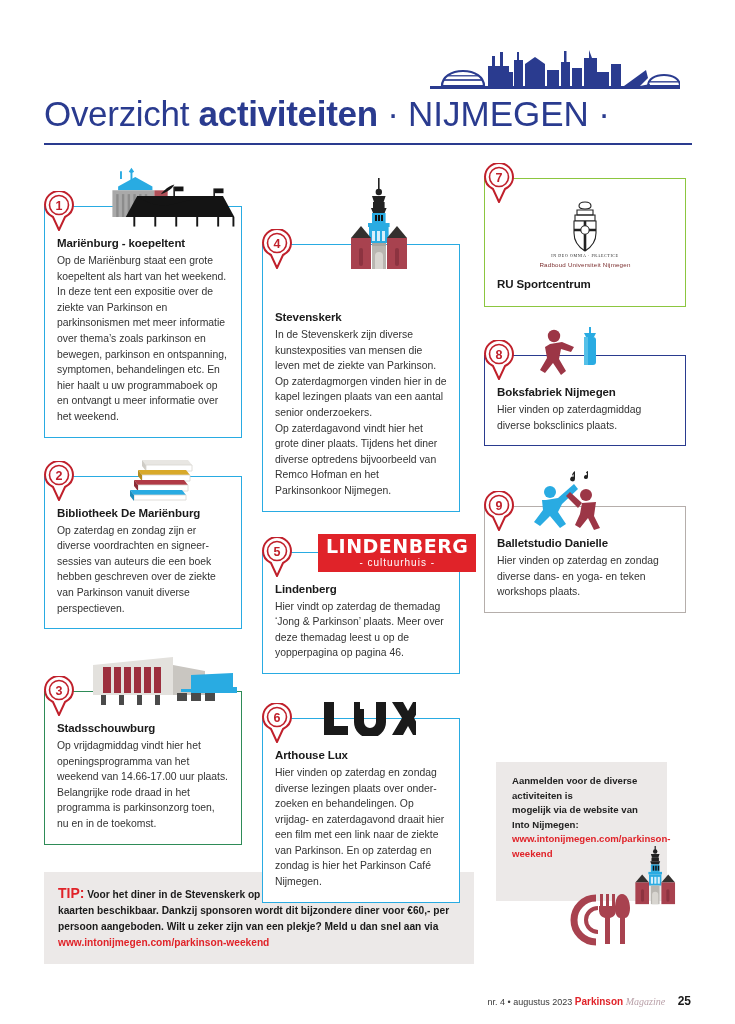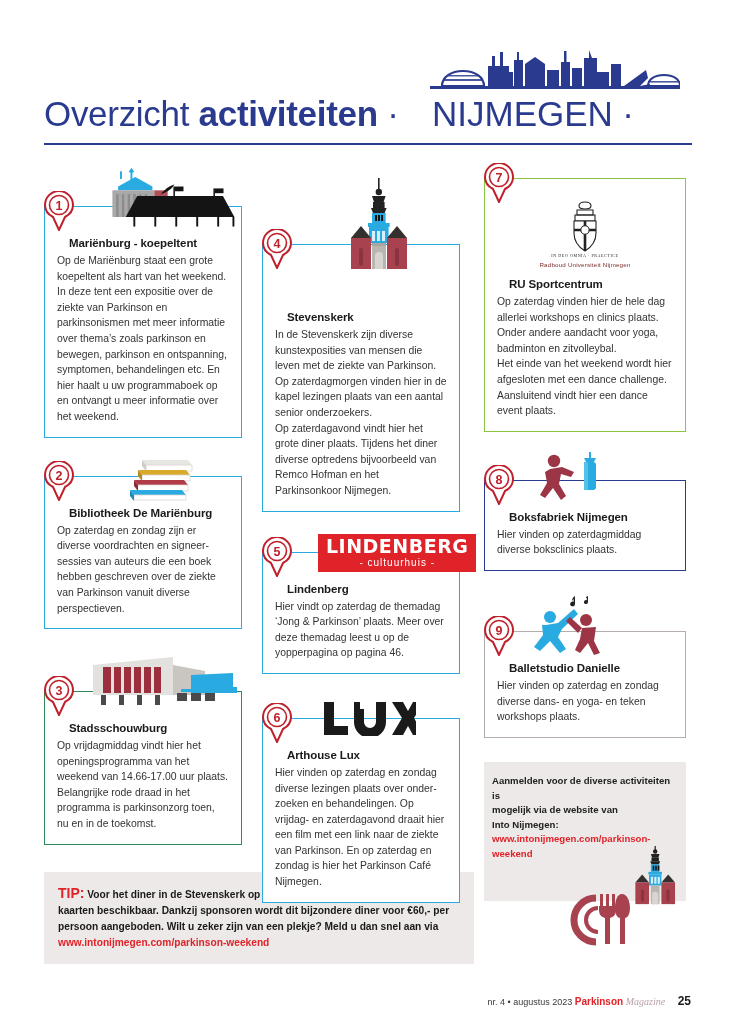--- a/index.html
+++ b/index.html
@@ -15,21 +15,21 @@
 
   
   .skyline{position:absolute;left:430px;top:48px;width:250px;height:46px;}
   .title{
     position:absolute;left:44px;top:92px;width:660px;height:48px;
     font-size:35px;line-height:44px;color:#2a3b8f;letter-spacing:-0.3px;
     white-space:nowrap;
   }
   .title .bold{font-weight:bold;}
   .title .dot{color:#2a3b8f;font-weight:normal;}
-  .title .city{font-weight:normal;letter-spacing:0px;margin-left:24px;}
+  .title .city{font-weight:normal;letter-spacing:0px;}
   .rule{position:absolute;left:44px;top:143px;width:648px;height:2px;background:#2a3b8f;}
 
   
   .col{position:absolute;}
   .col1{left:44px;top:160px;width:198px;}
   .col2{left:262px;top:160px;width:198px;}
   .col3{left:484px;top:160px;width:202px;}
 
   
   .card{position:relative;margin-bottom:12px;}
@@ -44,41 +44,41 @@
     padding:30px 12px 12px 12px;position:relative;z-index:1;
   }
   .box.green{border-color:#2e8b57;}
   .box.lightgreen{border-color:#8cc63f;}
   .box.navy{border-color:#2a3b8f;}
   .box.gray{border-color:#b5aeab;}
   .pin{
     position:absolute;left:-2px;top:-16px;width:32px;height:40px;z-index:5;
   }
   h3{
-    margin:0 0 4px 12px;font-size:11.5px;font-weight:bold;color:#1a1a1a;
+    margin:0 0 4px 0;font-size:11.5px;font-weight:bold;color:#1a1a1a;
     letter-spacing:-0.1px;
   }
   p.body{
     margin:0;font-size:10.4px;line-height:15.6px;color:#333333;
   }
 
   
   .lindenberg{
     background:#E02329;color:#ffffff;padding:3px 8px 4px 8px;
     text-align:center;line-height:1;
   }
   .lindenberg .l1{font-size:19px;font-weight:bold;letter-spacing:0.5px;font-family:"DejaVu Sans",sans-serif;}
   .lindenberg .l2{font-size:10px;letter-spacing:1px;margin-top:2px;}
   .rulogo{display:flex;flex-direction:column;align-items:center;}
   .rulogo .cap{font-size:6.2px;color:#7a2c2c;margin-top:2px;letter-spacing:0.2px;}
 
   
   .infobox{
-    position:absolute;left:484px;top:762px;width:202px;
-    background:#ece9e8;padding:12px 12px 40px 8px;box-sizing:border-box;
+    position:absolute;left:496px;top:762px;width:171px;
+    background:#ece9e8;padding:12px 12px 40px 16px;box-sizing:border-box;
   }
   .infobox p{margin:0;font-size:9.6px;line-height:14.5px;font-weight:bold;color:#222;}
   .infobox a{color:#E02329;text-decoration:none;}
   .infoicons{position:absolute;left:556px;top:846px;width:120px;height:108px;}
 
   
   .tipbox{
     position:absolute;left:44px;top:872px;width:430px;
     background:#ece9e8;padding:13px 14px 13px 14px;box-sizing:border-box;
   }
@@ -367,22 +367,20 @@
               <path d="M35 24v30M24 33h22" stroke-width="2.6"></path>
               <circle cx="35" cy="33" r="4.2" fill="#ffffff"></circle>
             </g>
             <g fill="#222" font-size="4" font-family="Liberation Serif, serif">
               <text x="35" y="60" text-anchor="middle" letter-spacing="0.6">IN DEO OMNIA · PRAECTICE</text>
             </g>
           </svg>
           <div class="cap">Radboud Universiteit Nijmegen</div>
         </div>
         <h3>RU Sportcentrum</h3>
-        <p class="body" style="white-space:pre-line;">Op zaterdag vinden hier de hele dag allerlei workshops en clinics plaats. Onder andere aandacht voor yoga, badminton en zitvolleybal.
-Het einde van het weekend wordt hier afgesloten met een dance challenge. Aansluitend vindt hier een dance event plaats.</p>
       </div>
     </div>
 
     <div class="card" style="margin-top:20px;">
       <div class="illus" style="height:52px;margin-bottom:-24px;justify-content:flex-start;margin-left:48px;">
         <svg viewBox="0 0 86 52" width="86" height="52" xmlns="http://www.w3.org/2000/svg">
           <g>
             <circle cx="22" cy="9" r="6.2" fill="#9c3646"></circle>
             <path d="M18 17 L30 15 L42 20 L39 25 L29 22 L27 32 L34 44 L29 48 L21 36 L13 46 L8 43 L15 31 L13 20 Z" fill="#9c3646"></path>
             <rect x="57" y="0" width="2" height="6" fill="#29ABE2"></rect>

